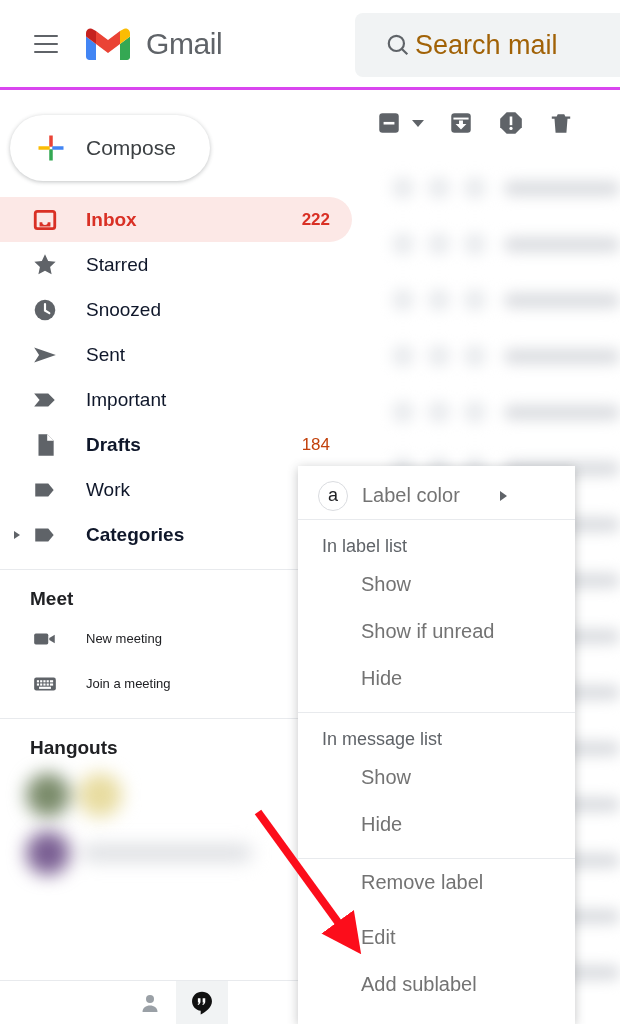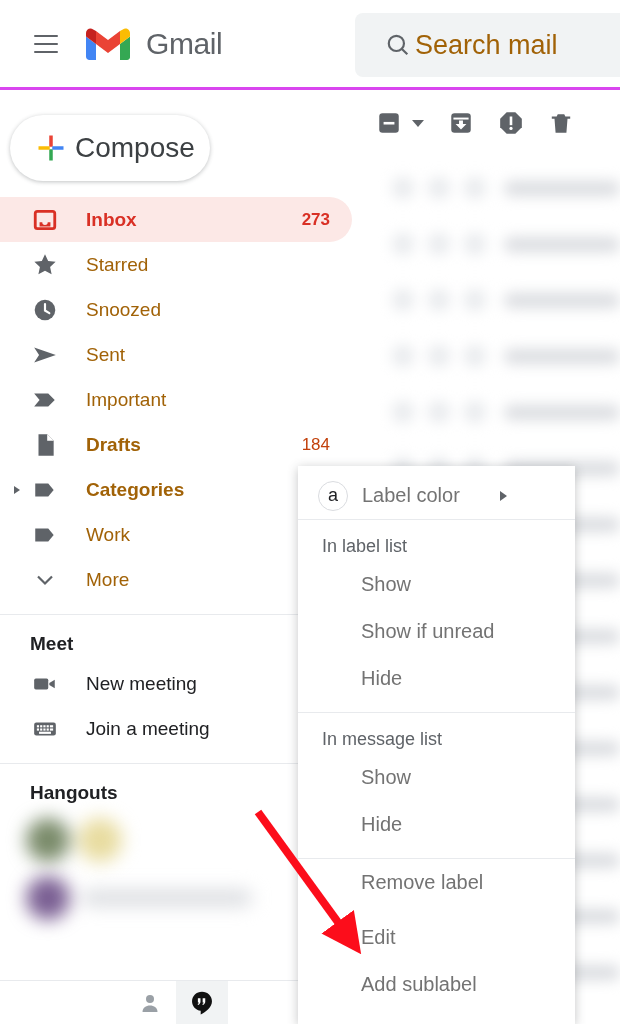--- a/index.html
+++ b/index.html
@@ -34,49 +34,49 @@
   
   .sidebar {
     position: absolute; top: 90px; left: 0; width: 352px; height: 934px;
     background: #fff; z-index: 5;
   }
   .compose {
     margin: 25px 0 0 10px; width: 200px; height: 66px; border-radius: 33px;
     background: #fff; box-shadow: 0 1px 4px rgba(60,64,67,.32);
     display: flex; align-items: center; cursor: pointer;
   }
-  .compose-label { font-size: 28px; color: #3c4043; margin-left: 9px; }
+  .compose-label { font-size: 21px; color: #3c4043; margin-left: 20px; }
   .plus { margin-left: 26px; }
 
   .navlist { margin-top: 16px; }
   .navitem {
     height: 45px; display: flex; align-items: center;
     border-top-right-radius: 23px; border-bottom-right-radius: 23px;
     padding-right: 22px; cursor: pointer; position: relative;
   }
   .navitem .nicon { width: 30px; margin-left: 30px; display: flex;
     align-items: center; justify-content: center; flex: 0 0 30px; }
-  .navitem .nlabel { margin-left: 26px; font-size: 19px; color: #a16207; flex: 1; }
+  .navitem .nlabel { margin-left: 26px; font-size: 19px; color: #0f172a; flex: 1; }
   .navitem .ncount { font-size: 17px; color: #c2410c; }
   .navitem.active { background: #fce8e6; }
   .navitem.active .nlabel { color: #d93025; font-weight: bold; }
   .navitem.active .ncount { color: #d93025; font-weight: bold; }
   .navitem.bold .nlabel { font-weight: bold; }
   .caret { position: absolute; left: 14px; width: 0; height: 0;
     border-left: 6px solid #5f6368; border-top: 4.5px solid transparent;
     border-bottom: 4.5px solid transparent; }
 
   .divider { height: 1px; background: #e8eaed; margin-top: 12px; }
 
   .section-title { font-size: 19px; color: #202124; font-weight: bold;
     margin: 18px 0 6px 30px; }
   .meetitem { height: 45px; display: flex; align-items: center; cursor: pointer; }
   .meetitem .nicon { width: 30px; margin-left: 30px; display: flex;
     align-items: center; justify-content: center; flex: 0 0 30px; }
-  .meetitem .nlabel { margin-left: 26px; font-size: 19px; color: #202124; }
+  .meetitem .nlabel { margin-left: 26px; font-size: 13px; color: #202124; }
 
   
   .blurrow { filter: blur(9px); margin-left: 26px; display: flex;
     align-items: center; margin-top: 14px; }
   .bav { width: 44px; height: 44px; border-radius: 50%; flex: 0 0 44px; }
   .bbar { height: 16px; border-radius: 8px; background: #dadce0; margin-left: 12px; }
 
   
   .maincol { position: absolute; top: 90px; left: 352px; width: 268px; height: 934px;
     background: #fff; overflow: hidden; }
@@ -289,21 +289,21 @@
     <div class="navlist">
 
       <div class="navitem active bold">
         <span class="nicon">
           <svg width="26" height="26" viewBox="0 0 24 24">
               <rect x="3" y="4" width="18" height="16" rx="2" fill="none" stroke="#d93025" stroke-width="2.6"></rect>
               <path d="M7 14h2.5a2.5 2.5 0 0 0 5 0H17v4H7v-4z" fill="#d93025"></path>
             </svg>
         </span>
         <span class="nlabel">Inbox</span>
-        <span class="ncount">273</span>
+        <span class="ncount">222</span>
       </div>
 
       <div class="navitem">
         <span class="nicon">
           <svg width="26" height="26" viewBox="0 0 24 24">
               <path d="M12 2l2.9 6.3 6.9.8-5.1 4.7 1.4 6.8L12 17.2 5.9 20.6l1.4-6.8L2.2 9.1l6.9-.8L12 2z" fill="#5f6368"></path>
             </svg>
         </span>
         <span class="nlabel">Starred</span>
         <span class="ncount"></span>
@@ -344,50 +344,41 @@
         <span class="nicon">
           <svg width="26" height="26" viewBox="0 0 24 24">
               <path d="M6 2h8l6 6v14H6V2z" fill="#5f6368"></path>
               <path d="M14 2l6 6h-6V2z" fill="#fff"></path>
             </svg>
         </span>
         <span class="nlabel">Drafts</span>
         <span class="ncount">184</span>
       </div>
 
+      <div class="navitem">
+        <span class="nicon">
+          <svg width="26" height="26" viewBox="0 0 24 24">
+              <path d="M3 6h12l5 6-5 6H3V6z" fill="#5f6368"></path>
+            </svg>
+        </span>
+        <span class="nlabel">Work</span>
+        <span class="ncount"></span>
+      </div>
+
       <div class="navitem bold">
         <span class="caret"></span>
         <span class="nicon">
           <svg width="26" height="26" viewBox="0 0 24 24">
               <path d="M3 6h12l5 6-5 6H3V6z" fill="#5f6368"></path>
             </svg>
         </span>
         <span class="nlabel">Categories</span>
         <span class="ncount"></span>
       </div>
 
-      <div class="navitem">
-        <span class="nicon">
-          <svg width="26" height="26" viewBox="0 0 24 24">
-              <path d="M3 6h12l5 6-5 6H3V6z" fill="#5f6368"></path>
-            </svg>
-        </span>
-        <span class="nlabel">Work</span>
-        <span class="ncount"></span>
-      </div>
-
-      <div class="navitem">
-        <span class="nicon">
-          <svg width="24" height="24" viewBox="0 0 24 24">
-              <path d="M5 8.5l7 7 7-7" fill="none" stroke="#5f6368" stroke-width="2.2"></path>
-            </svg>
-        </span>
-        <span class="nlabel">More</span>
-        <span class="ncount"></span>
-      </div>
     </div>
 
     <div class="divider"></div>
 
     <div class="section-title">Meet</div>
     <div class="meetitem">
       <span class="nicon">
         <svg width="26" height="26" viewBox="0 0 24 24">
             <rect x="2" y="7" width="13" height="10" rx="1.5" fill="#5f6368"></rect>
             <path d="M16 11l5-3v8l-5-3v-2z" fill="#5f6368"></path>

